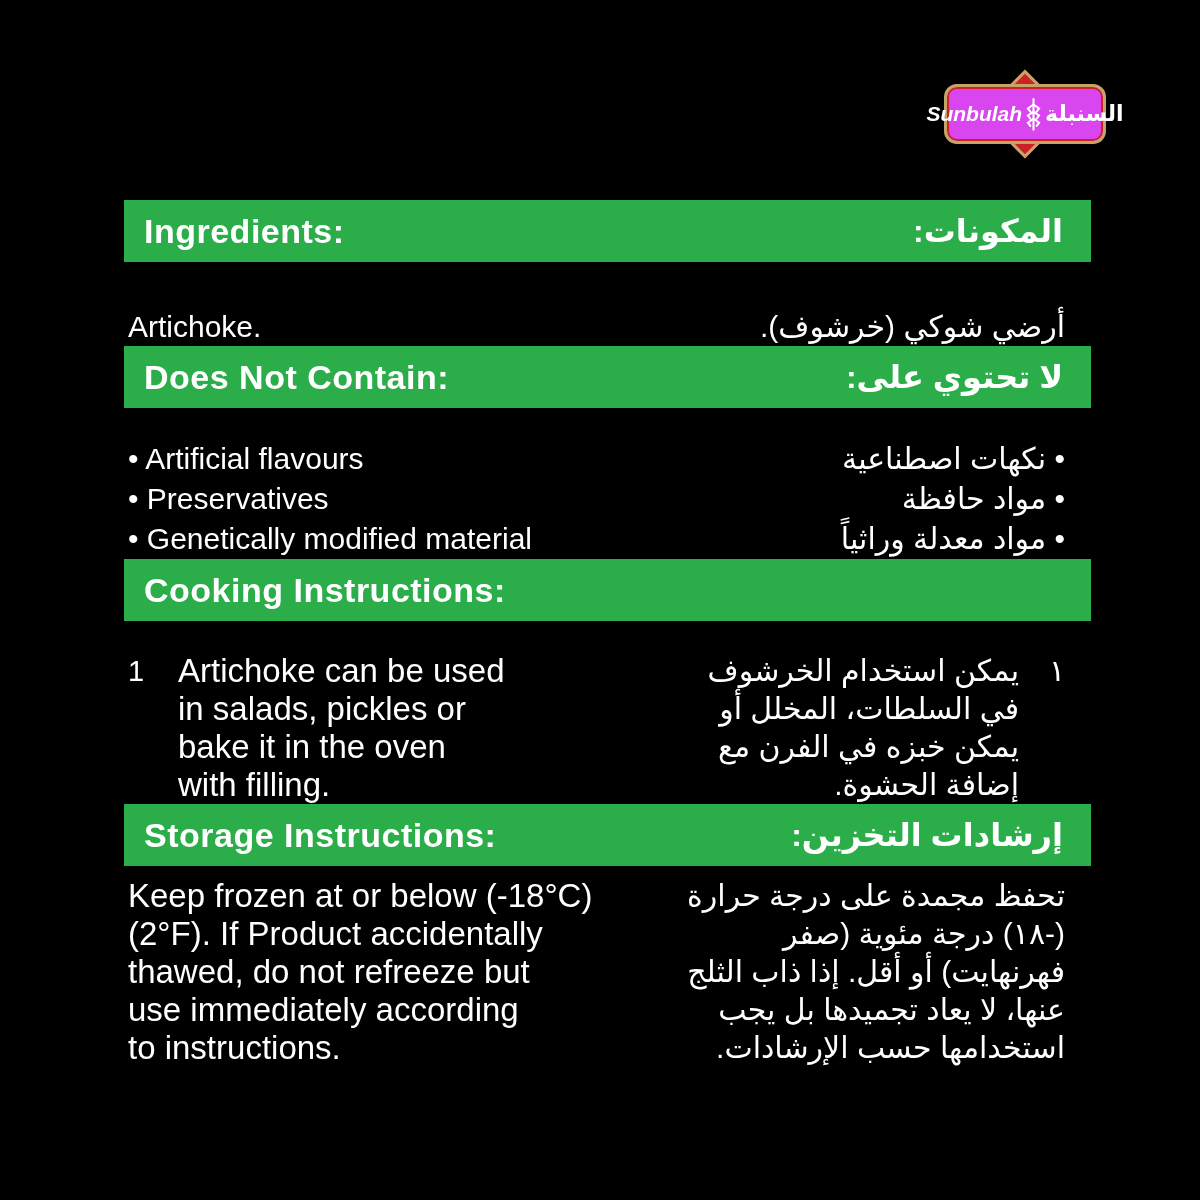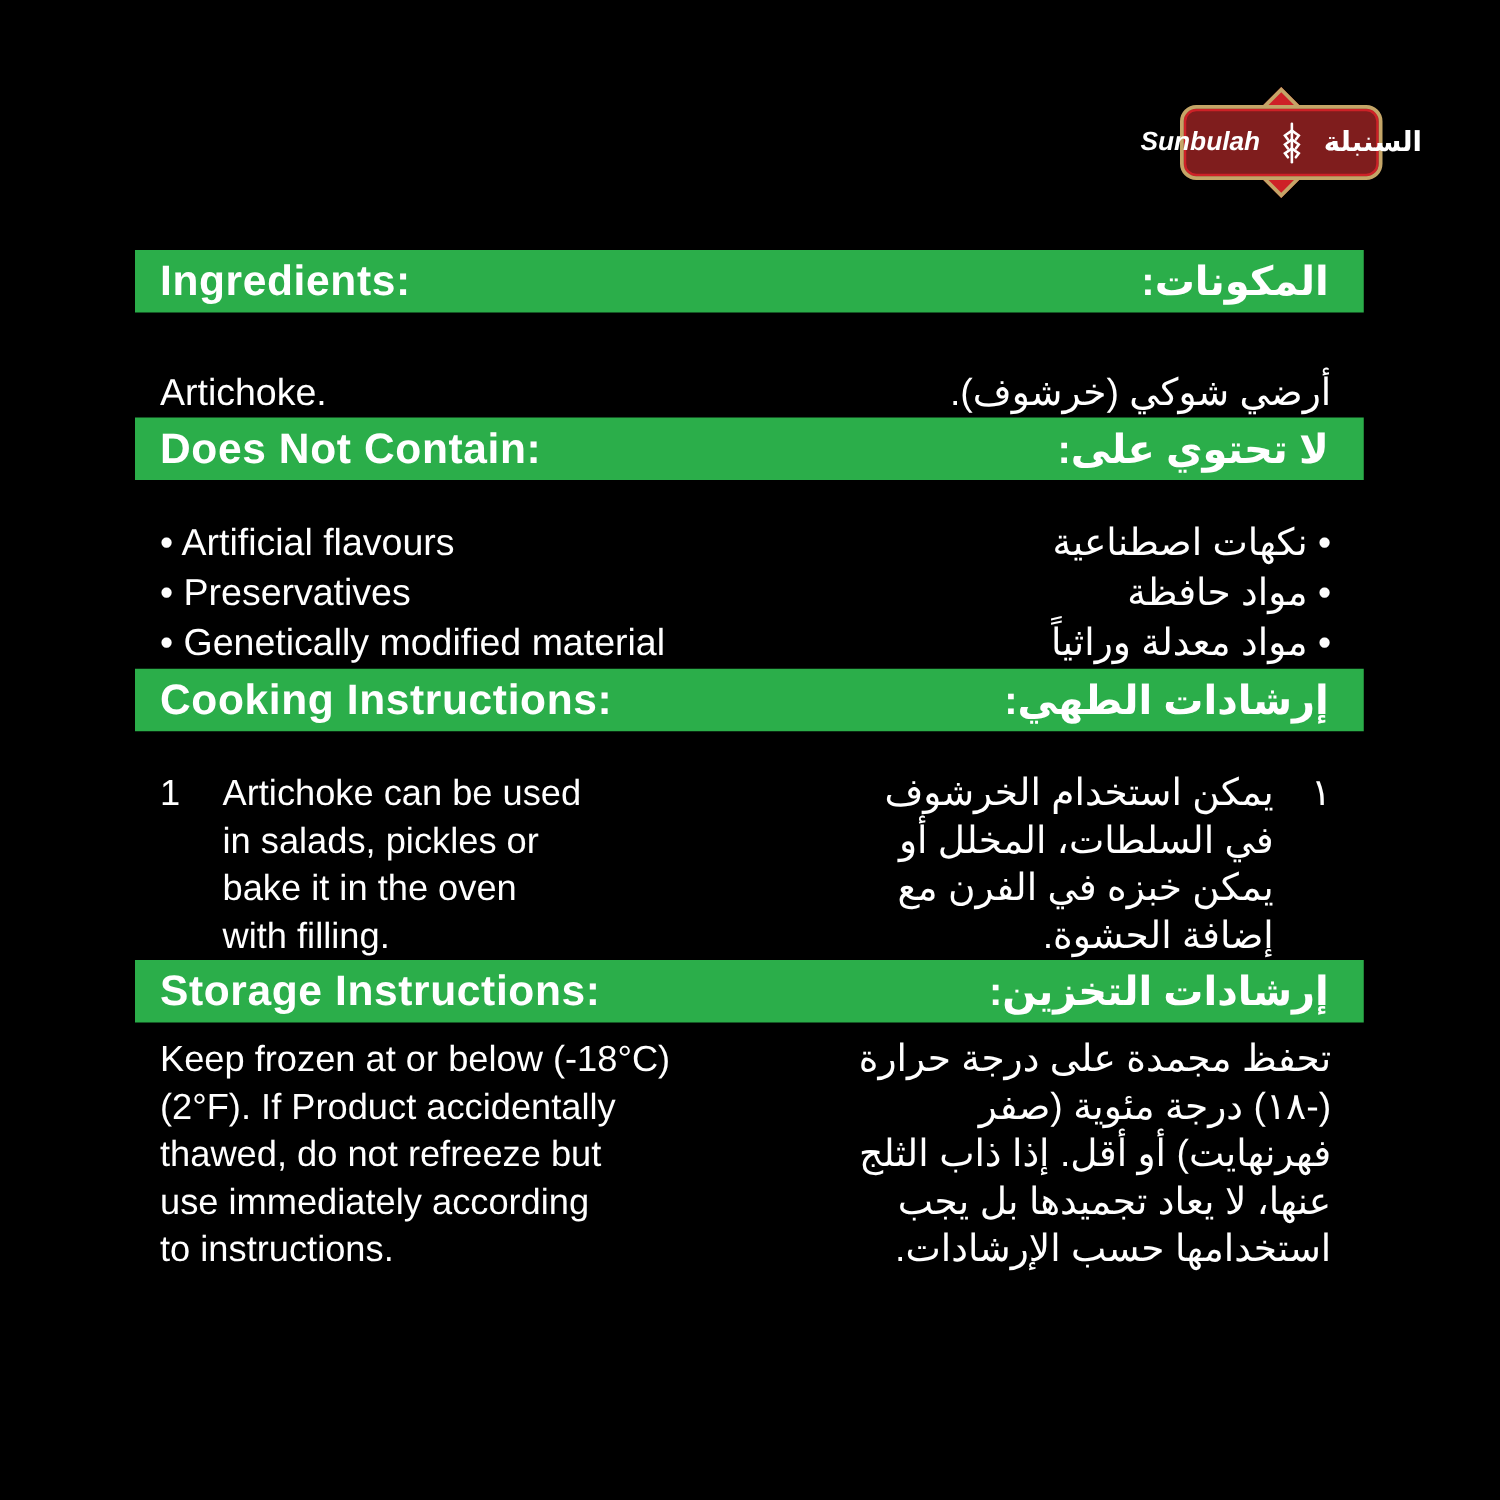--- a/index.html
+++ b/index.html
@@ -6,48 +6,48 @@
   body{width:1200px;height:1200px;position:relative;overflow:hidden;
        font-family:"Liberation Sans","DejaVu Sans",sans-serif;color:#fff;
        -webkit-font-smoothing:antialiased;}
 
   
   .logo{position:absolute;left:944px;top:84px;width:162px;height:60px;}
   .logo-point{position:absolute;left:50%;width:20px;height:20px;background:#CE2127;
               border:3px solid #C4A567;transform:translateX(-50%) rotate(45deg);}
   .logo-point.top{top:-9px;}
   .logo-point.bottom{bottom:-9px;}
-  .logo-plate{position:absolute;inset:0;background:#7f1d1d;border:3px solid #C4A567;
+  .logo-plate{position:absolute;inset:0;background:#d946ef;border:3px solid #C4A567;
               border-radius:13px;display:flex;align-items:center;justify-content:center;
-              gap:16px;z-index:2;box-shadow:inset 0 0 0 2px #CE2127;}
+              gap:2px;z-index:2;box-shadow:inset 0 0 0 2px #CE2127;}
   .logo-latin{font-size:21px;font-weight:bold;font-style:italic;letter-spacing:0;}
   .logo-arabic{font-size:22px;font-weight:bold;direction:rtl;}
   .wheat{flex:0 0 auto;}
 
   
   .panel{position:absolute;left:108px;top:200px;width:983px;}
-  .bar{height:50px;background:#2BAE4A;display:flex;align-items:center;
-       justify-content:space-between;padding:0;}
+  .bar{height:62px;background:#2BAE4A;display:flex;align-items:center;
+       justify-content:space-between;padding:0;margin-left:16px;}
   .bar-en{font-size:34px;font-weight:bold;padding-left:20px;letter-spacing:.5px;}
   .bar-ar{font-size:32px;font-weight:bold;padding-right:28px;direction:rtl;}
 
   .row{display:flex;justify-content:space-between;align-items:flex-end;}
   .col-en{padding-left:20px;width:520px;box-sizing:border-box;}
   .col-ar{padding-right:26px;width:460px;box-sizing:border-box;
           direction:rtl;text-align:right;}
 
   .region1{height:84px;padding-top:16px;box-sizing:border-box;}
   .region2{height:151px;box-sizing:border-box;}
   .region3{height:183px;padding-top:9px;box-sizing:border-box;}
   .region4{padding-top:11px;}
 
   .body-text{font-size:30px;line-height:38px;}
   .bullet-line{font-size:30px;line-height:40px;white-space:pre-line;}
   .pre{white-space:pre-line;}
-  .en-par{font-size:29px;line-height:38px;}
+  .en-par{font-size:33px;line-height:38px;}
   .ar-par{font-size:30px;line-height:38px;}
 
   .numbered{display:flex;}
   .numbered .marker-en{width:50px;flex:0 0 auto;font-size:29px;line-height:38px;}
   .numbered-ar{display:flex;direction:rtl;}
   .numbered-ar .marker-ar{width:46px;flex:0 0 auto;font-size:30px;line-height:38px;}
 </style>
 </head>
 <body>
 
@@ -94,21 +94,20 @@
     </div>
     <div class="col-ar">
       <div class="bullet-line">• نكهات اصطناعية</div>
       <div class="bullet-line">• مواد حافظة</div>
       <div class="bullet-line">• مواد معدلة وراثياً</div>
     </div>
   </div>
 
   <div class="bar">
     <span class="bar-en">Cooking Instructions:</span>
-    <span class="bar-ar">إرشادات الطهي:</span>
   </div>
   <div class="row region3">
     <div class="col-en">
       <div class="numbered">
         <span class="marker-en">1</span>
         <span class="pre en-par">Artichoke can be used
 in salads, pickles or
 bake it in the oven
 with filling.</span>
       </div>

